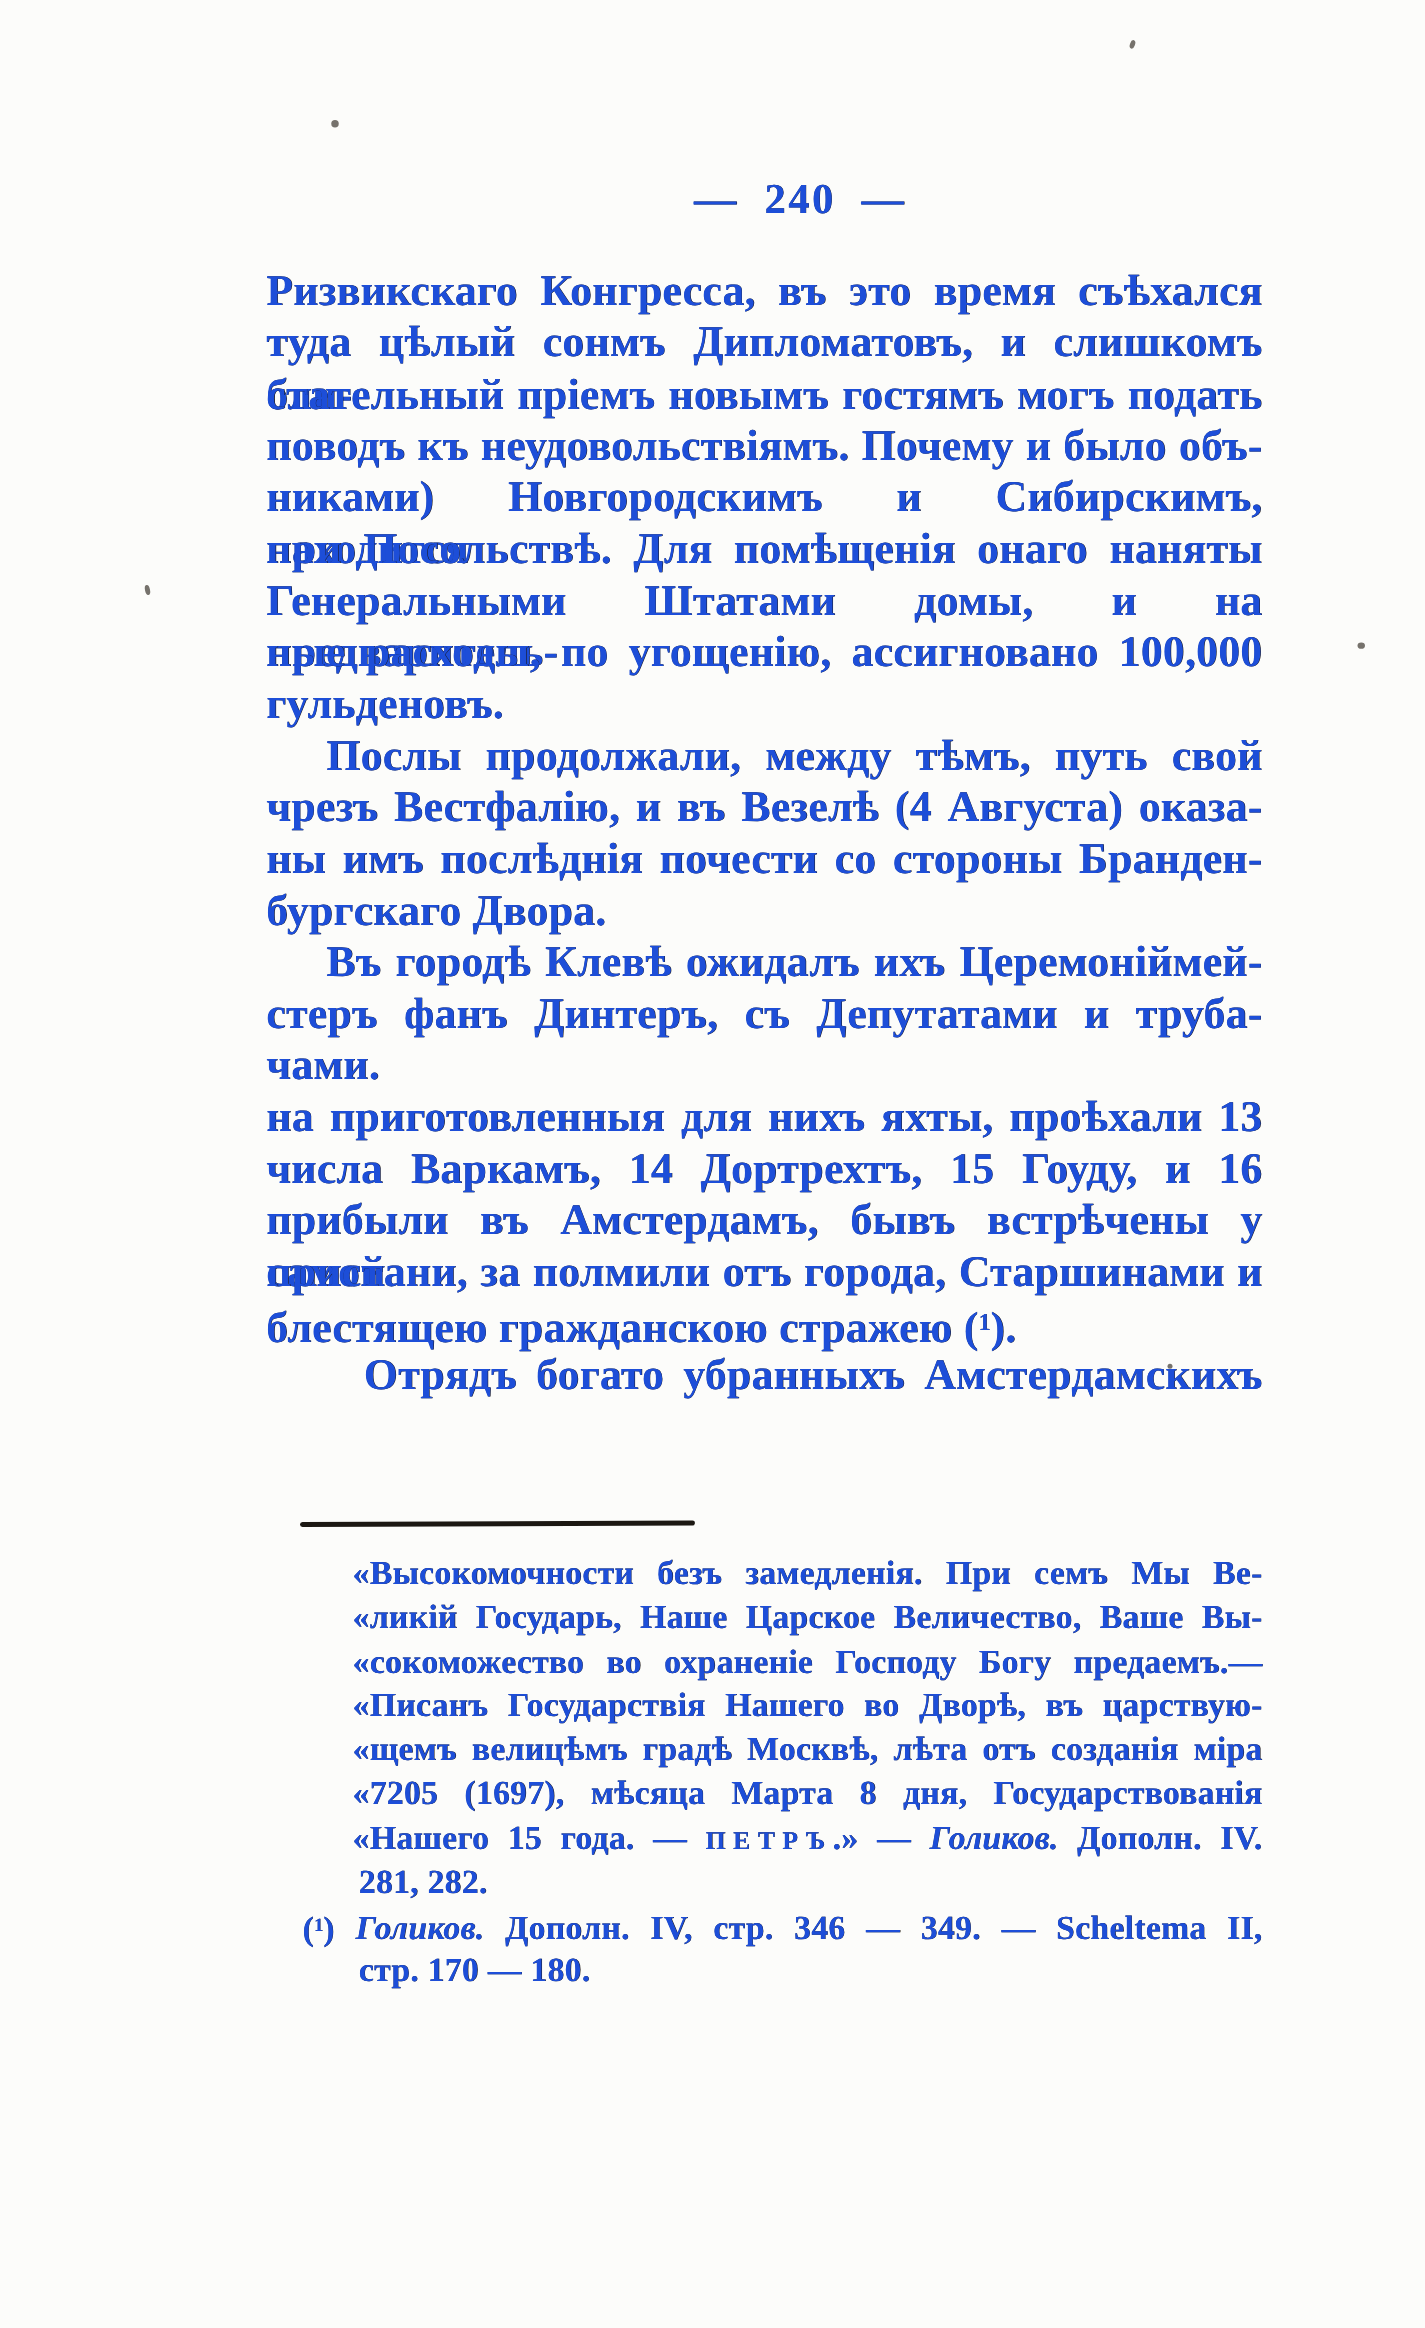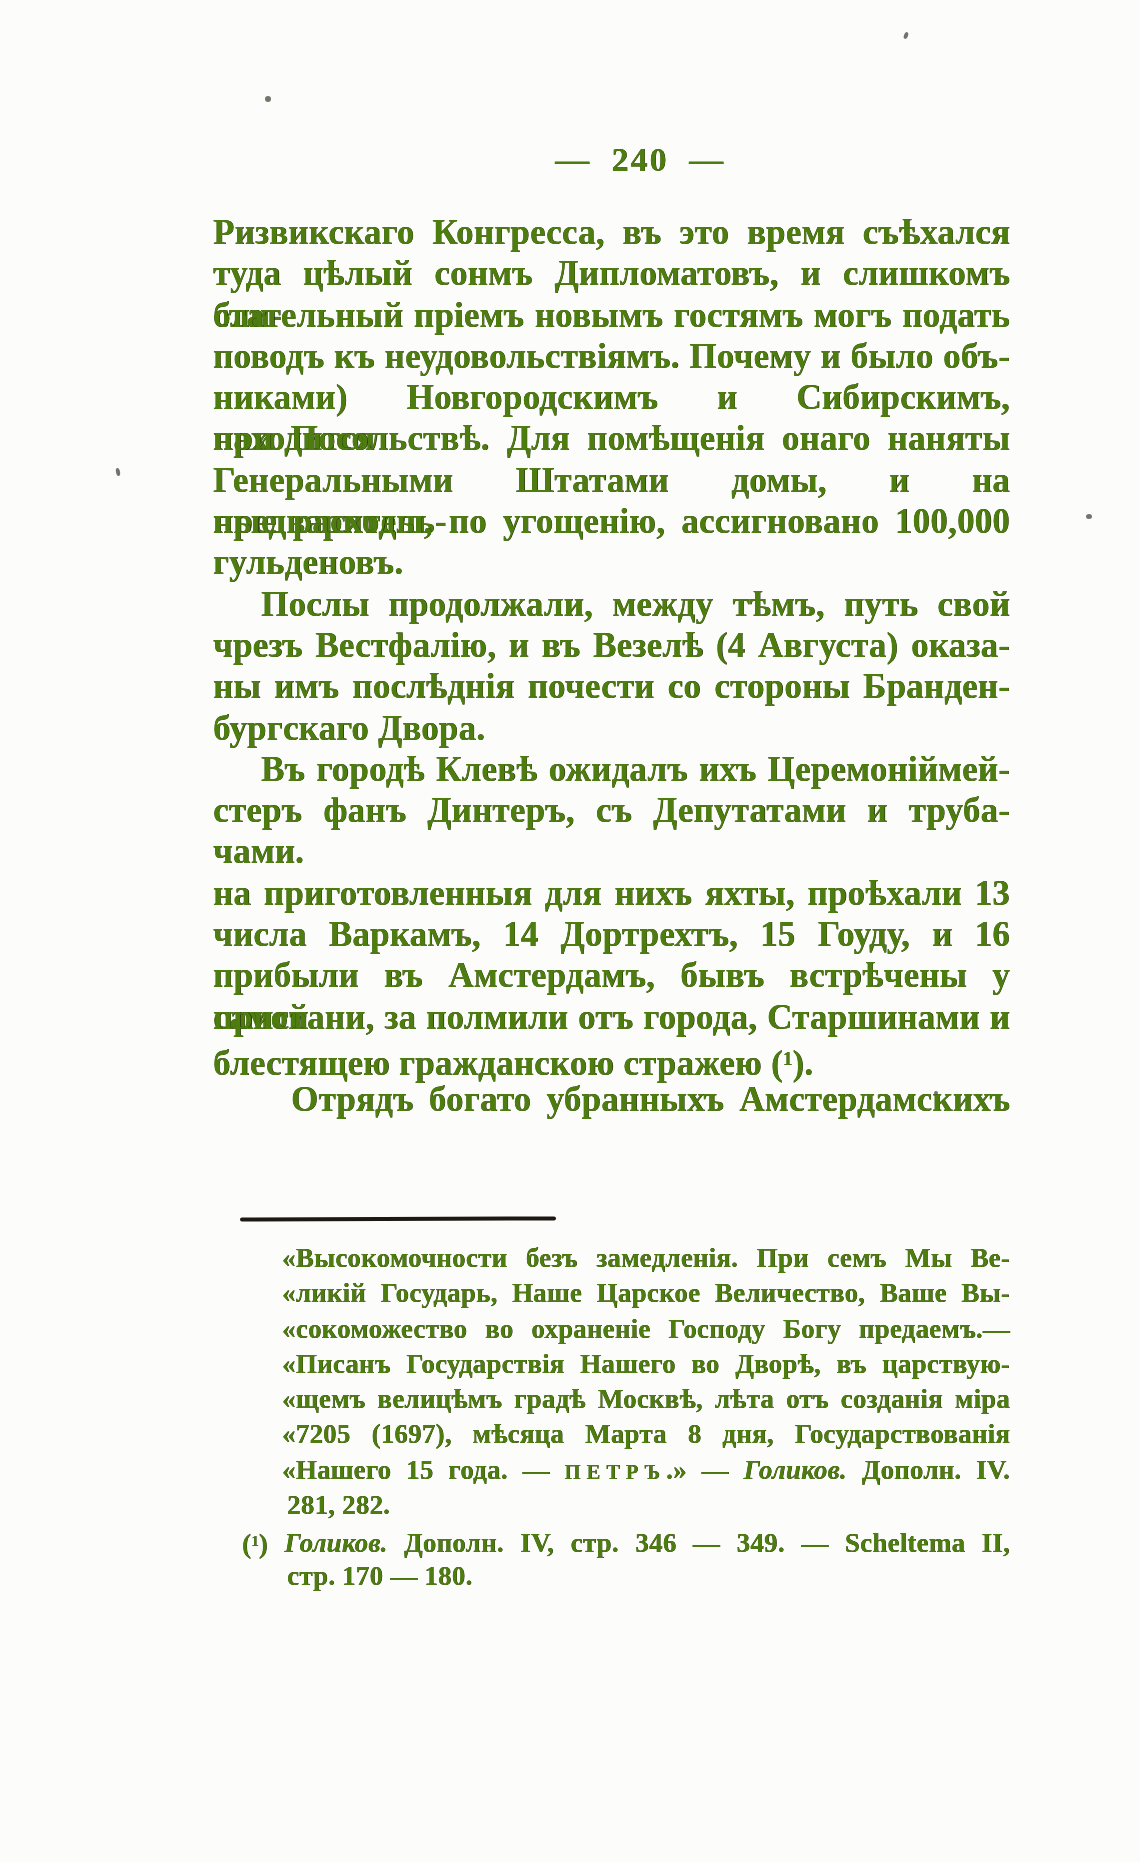--- a/index.html
+++ b/index.html
@@ -6,21 +6,21 @@
   body{
     width:1140px;height:1862px;
     background:#f4f4f2;
     font-family:"Liberation Serif","DejaVu Serif",serif;
   }
   .page{
     position:relative;
     width:1140px;height:1862px;
     background:#fcfcfa;
     overflow:hidden;
-    color:#4d7c0f;
+    color:#1d4ed8;
   }
   .page-number{
     position:absolute;
     top:141px;left:240px;width:800px;
     text-align:center;
     font-size:34px;font-weight:bold;
     line-height:38px;
     letter-spacing:2px;
     word-spacing:10px;
     text-shadow:0.3px 0 0 #1b150f;

